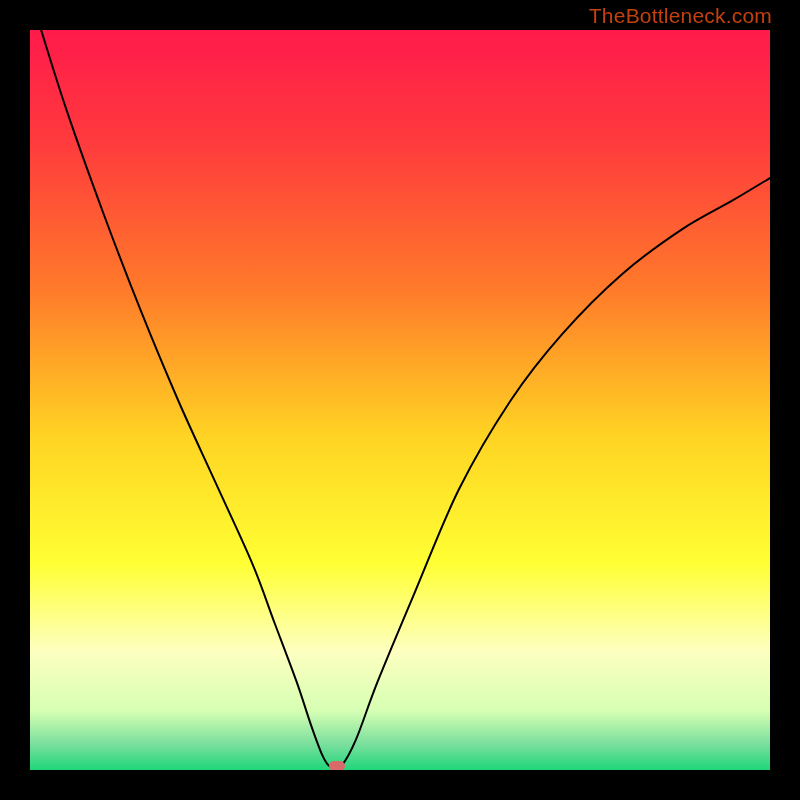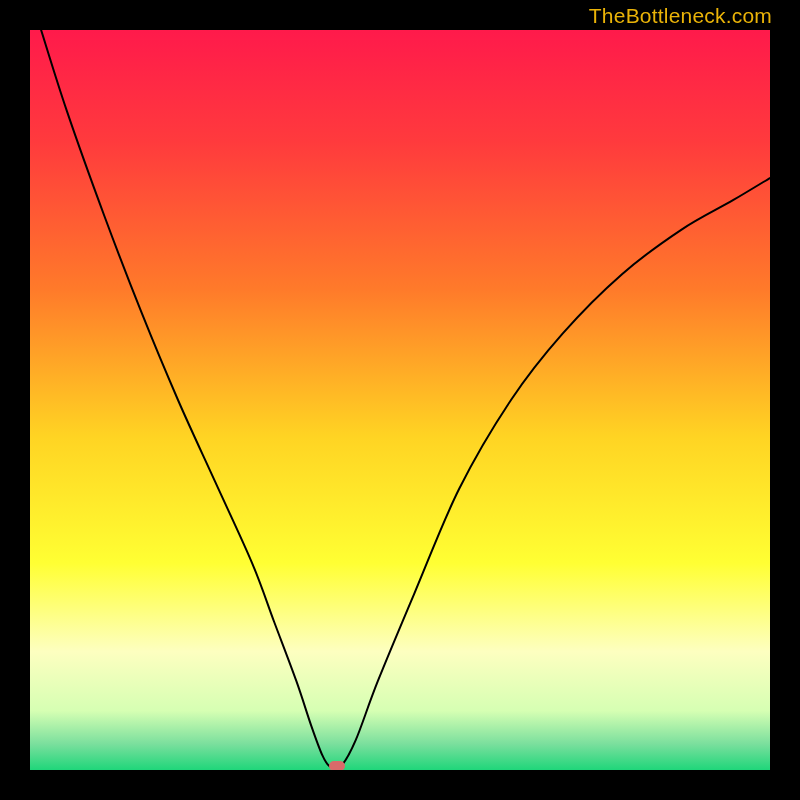--- a/index.html
+++ b/index.html
@@ -35,21 +35,21 @@
   }
   .marker {
     position: absolute;
     border-radius: 6px;
     background: #d96a6a;
   }
   .watermark {
     position: absolute;
     top: 4px;
     right: 28px;
-    color: #eab308;
+    color: #c2410c;
     font-size: 21px;
     font-weight: 500;
     letter-spacing: 0.2px;
   }
 </style>
 </head>
 <body>
 
 <div class="frame">
   <div class="watermark">TheBottleneck.com</div>

